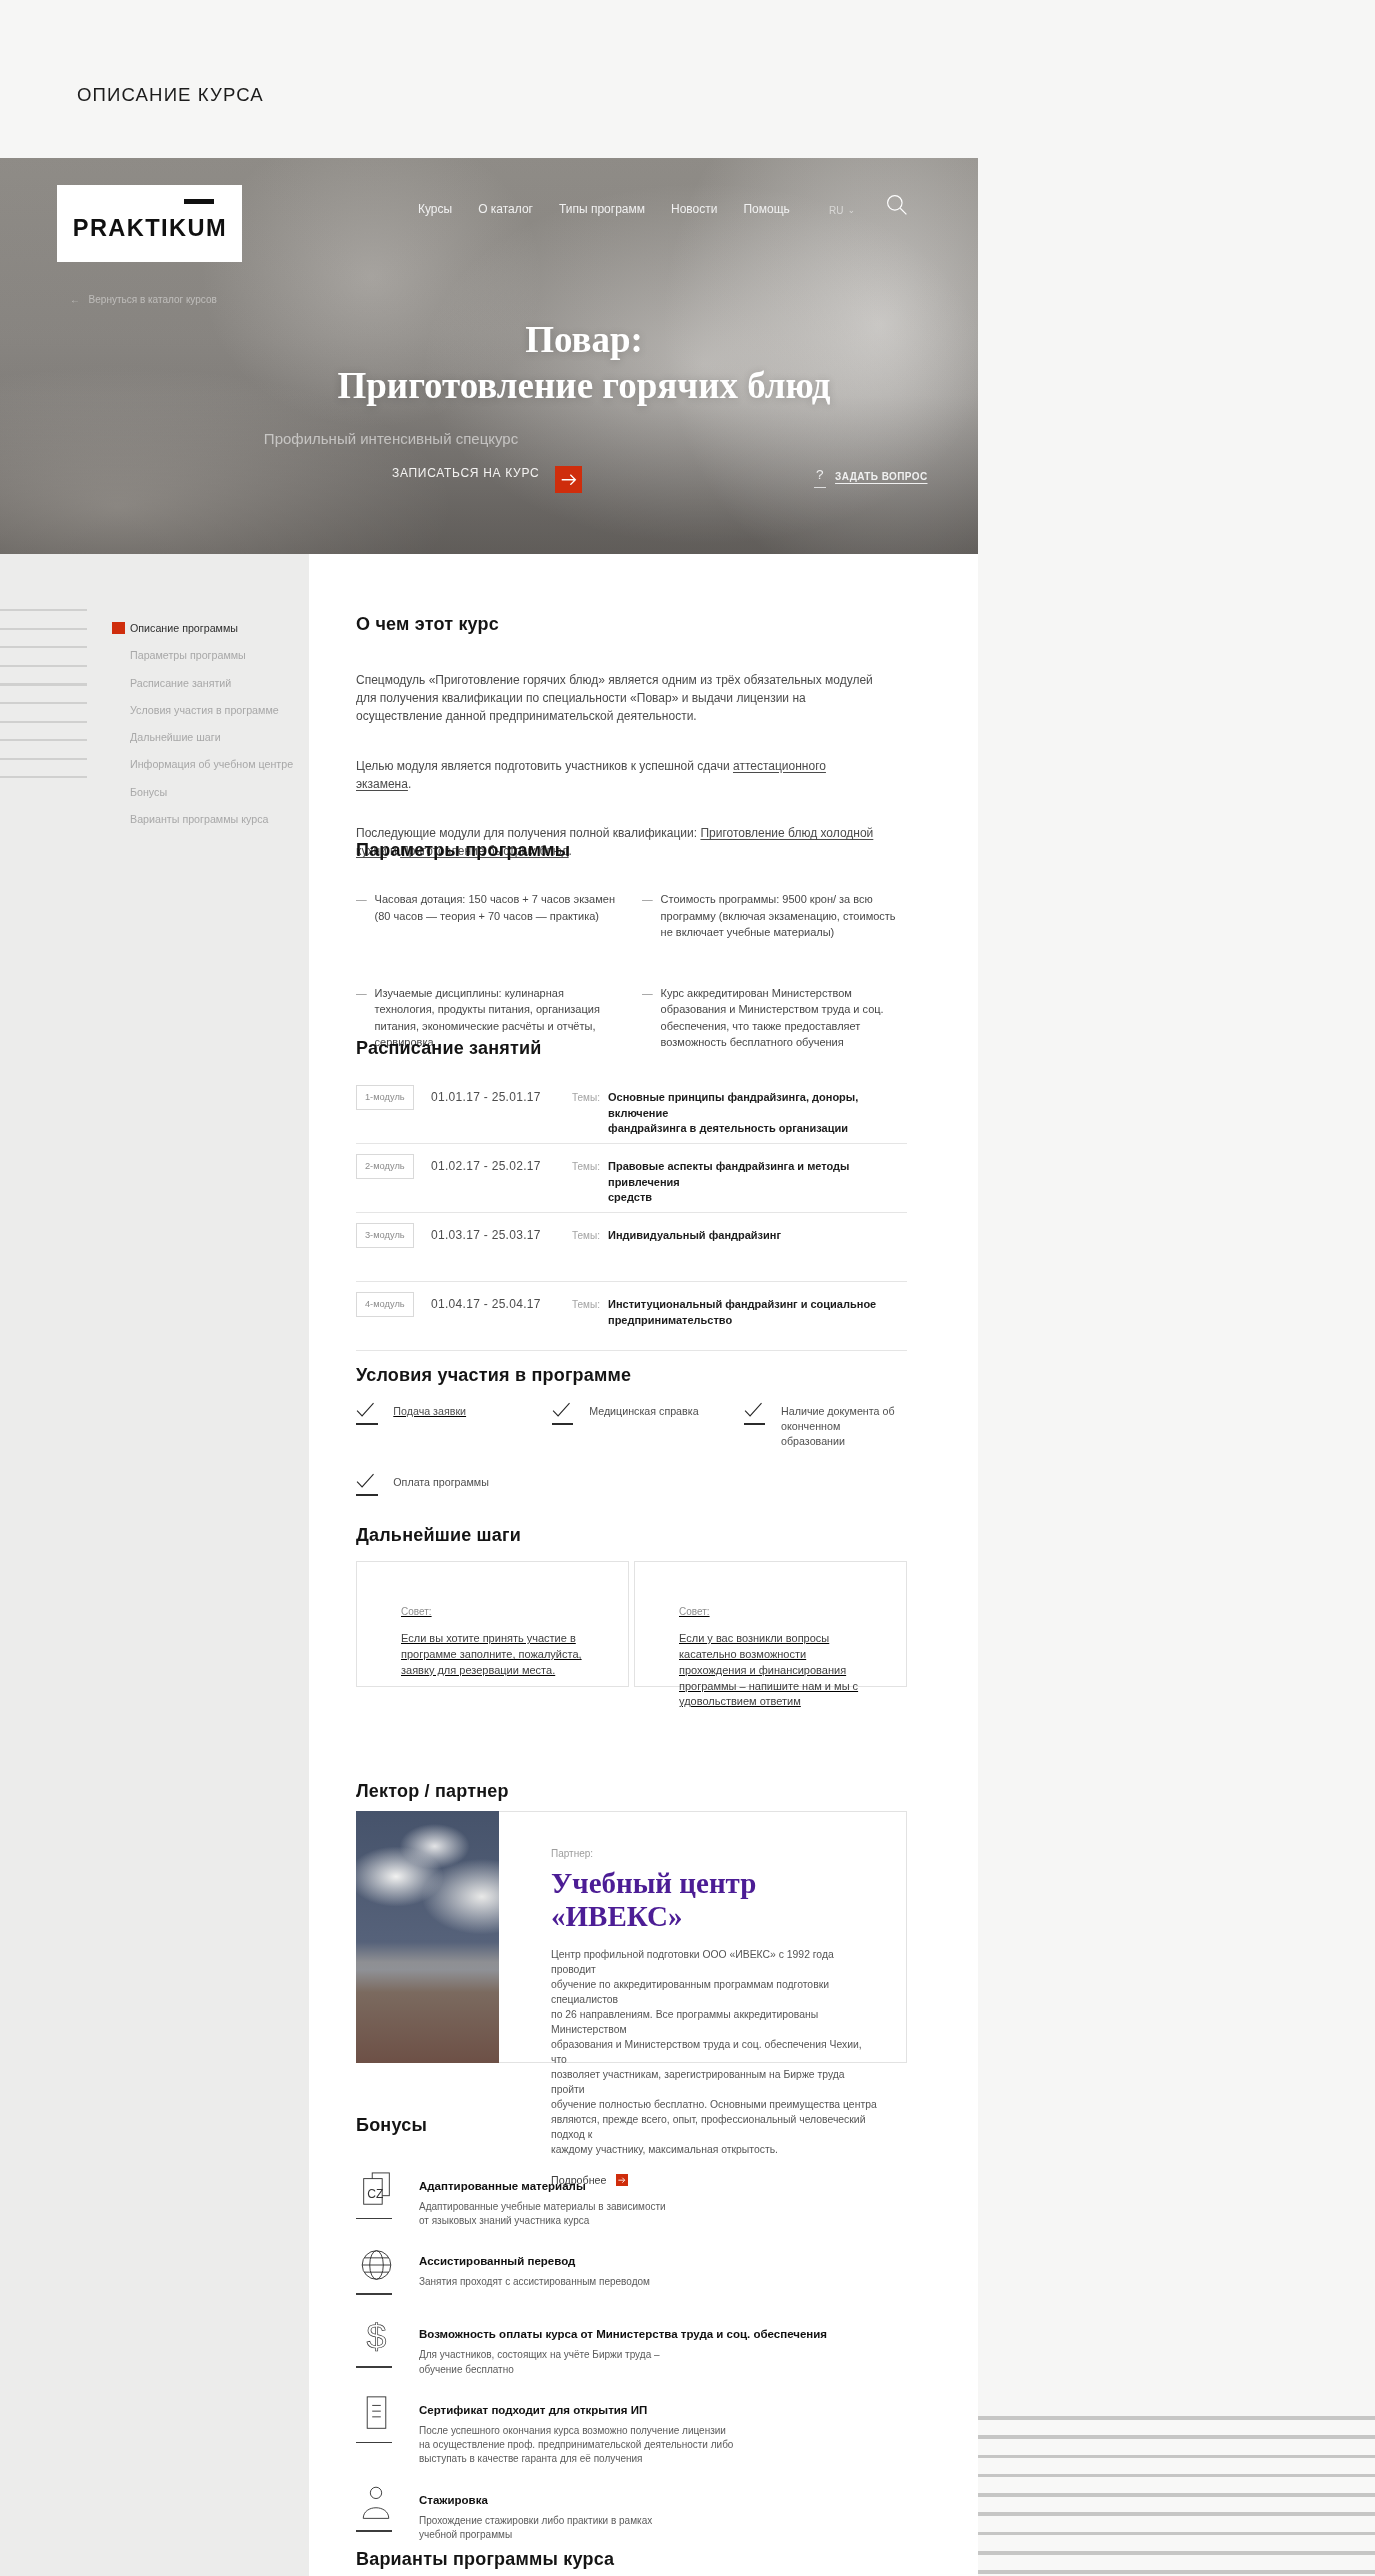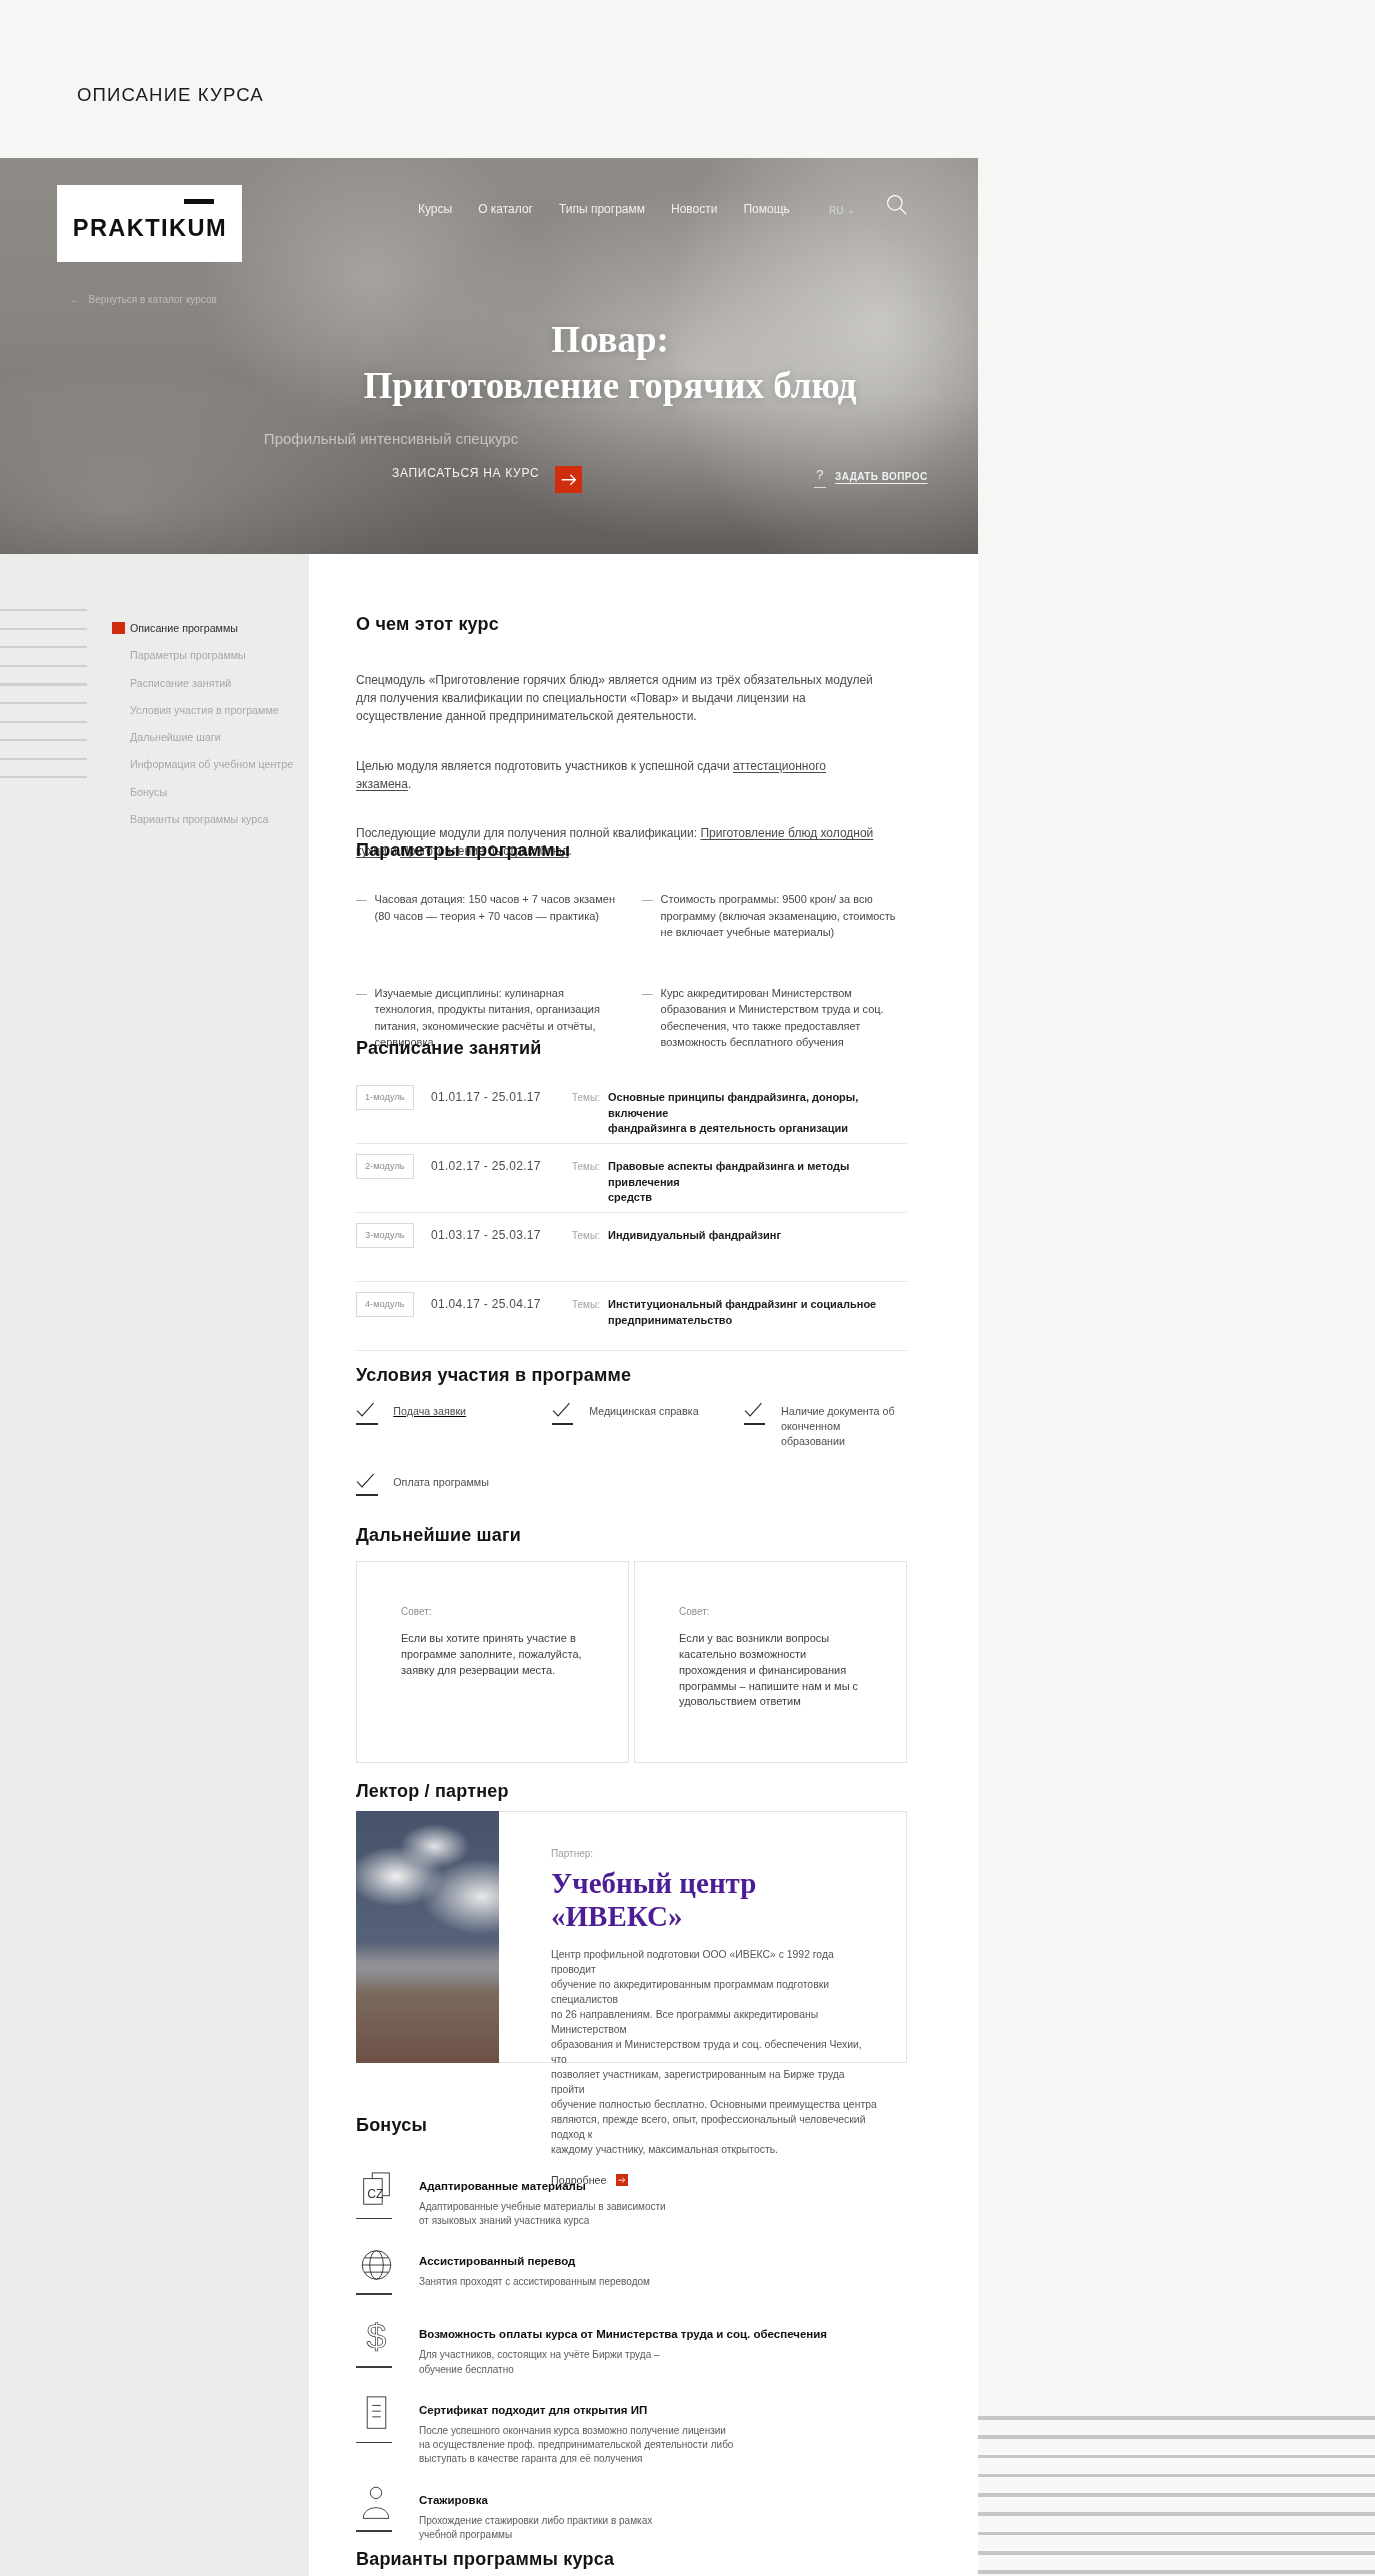--- a/index.html
+++ b/index.html
@@ -24,21 +24,21 @@
   .logo-text { position:absolute; left:15.8px; top:30px; font-size:23.6px; font-weight:700; letter-spacing:1.4px; color:#101010; }
   .logo-bar { position:absolute; left:127px; top:14.3px; width:30px; height:5px; background:#101010; }
   .hero-nav { position:absolute; left:418px; top:44px; display:flex; gap:26px; }
   .hero-nav a { color:#f1f1f1; font-size:12px; text-decoration:none; white-space:nowrap; }
   .lang { position:absolute; left:829px; top:47px; font-size:10px; color:rgba(255,255,255,0.55); display:flex; align-items:center; gap:4.3px; }
   .lang .chev { font-size:8.6px; line-height:5.7px; }
   .search-btn { position:absolute; left:884px; top:34px; width:26px; height:26px; }
   .breadcrumb { position:absolute; left:70px; top:136px; font-size:10px; color:rgba(255,255,255,0.45); display:flex; align-items:center; gap:8.6px; }
   .hero-title { position:absolute; left:0; top:159px; width:1168px; text-align:center;
     font-family:"Liberation Serif","DejaVu Serif",serif; font-weight:700; color:#ffffff;
-    font-size:37px; line-height:46px; text-shadow:0 0.7px 8.6px rgba(0,0,0,0.18);margin-left:26px; }
+    font-size:37px; line-height:46px; text-shadow:0 0.7px 8.6px rgba(0,0,0,0.18); }
   .hero-subtitle { position:absolute; left:0; top:272px; width:782px; text-align:center; font-size:15px; color:rgba(255,255,255,0.55); }
   .cta { position:absolute; left:392px; top:308px; display:flex; cursor:pointer; }
   .cta-label { color:#f4f3f2; font-size:12px; letter-spacing:0.7px; }
   .cta-square { width:27px; height:27px; margin-left:15.8px; background:#cf2d0c; display:flex; align-items:center; justify-content:center; }
   .ask { position:absolute; left:814px; top:309px; display:flex; align-items:flex-start; gap:9.3px; cursor:pointer; }
   .ask .qmark { color:#eeeeee; font-size:13.6px; border-bottom:0.7px solid #dddddd; padding:0 2.1px 5px; }
   .ask-label { color:#f0f0f0; font-size:10px; font-weight:700; letter-spacing:0.4px; text-decoration:underline; text-underline-offset:2.9px; margin-top:3.6px; }
 
   
   .sidebar-col { position:absolute; left:0; top:554px; width:309px; height:2022px; background:#ececeb; }
@@ -80,21 +80,21 @@
   .cond-row { margin-top:15.8px; display:flex; }
   .cond-row.second { margin-top:24px; }
   .cond { display:flex; }
   .cond.c0 { width:196px;text-decoration:underline; } .cond.c1 { width:192px; }
   .check-wrap { width:21.5px; flex:none; margin-right:15.8px; }
   .check-underline { width:21.5px; height:1.4px; background:#2b2b2b; margin-top:3.6px; }
   .cond .lbl { font-size:10.7px; line-height:15px; color:#4f4f4f; white-space:pre-line; padding-top:2.1px; }
 
   
   .cards { margin-top:15px; display:flex; gap:5px; }
-  .card { width:274px; height:202px; border:0.7px solid #e2e2e2; background:#fff; padding:44px 29px 0 44px; }
+  .card { width:274px; height:126px; border:0.7px solid #e2e2e2; background:#fff; padding:44px 29px 0 44px;text-decoration:underline; }
   .card .clabel { font-size:10px; color:#8f8f8f; }
   .card .ctext { margin-top:14.3px; font-size:11px; line-height:15.8px; color:#3e3e3e; white-space:pre-line; }
 
   
   .partner-card { margin-top:8.6px; display:flex; }
   .pimg { width:143px; height:252px; flex:none;
     background:
       radial-gradient(68px 43px at 28% 26%, #f2f2f1 0%, rgba(242,242,241,0) 70%),
       radial-gradient(86px 54px at 88% 34%, #e9e9e8 0%, rgba(233,233,232,0) 70%),
       radial-gradient(50px 32px at 55% 14%, #e3e4e6 0%, rgba(227,228,230,0) 70%),

